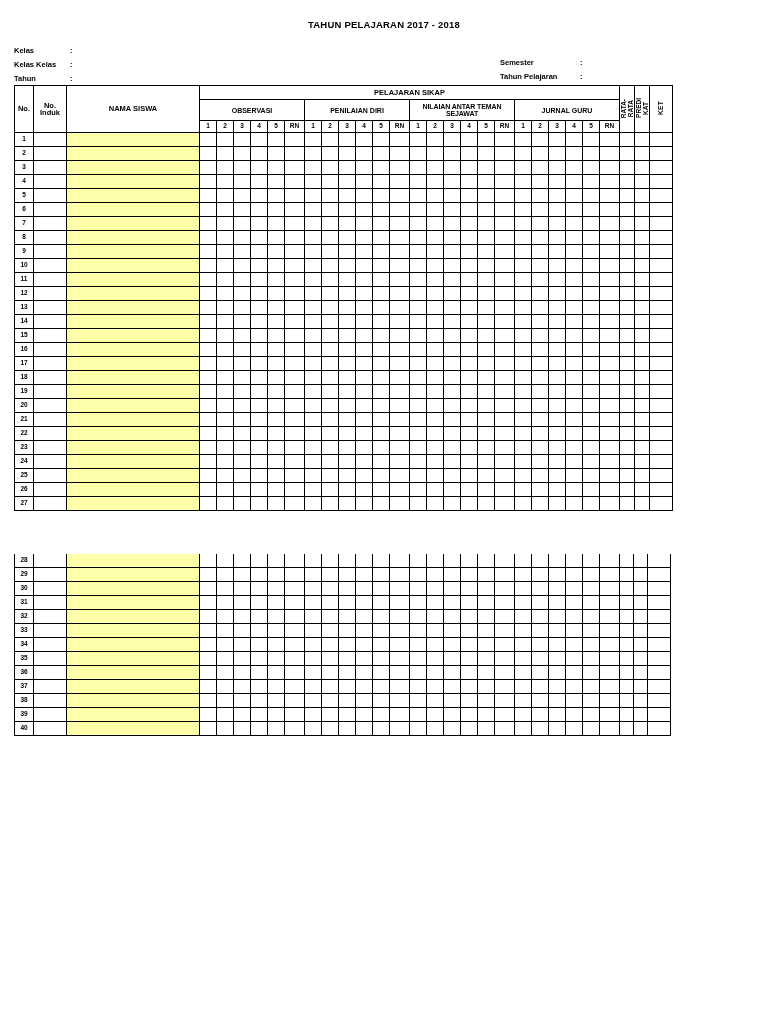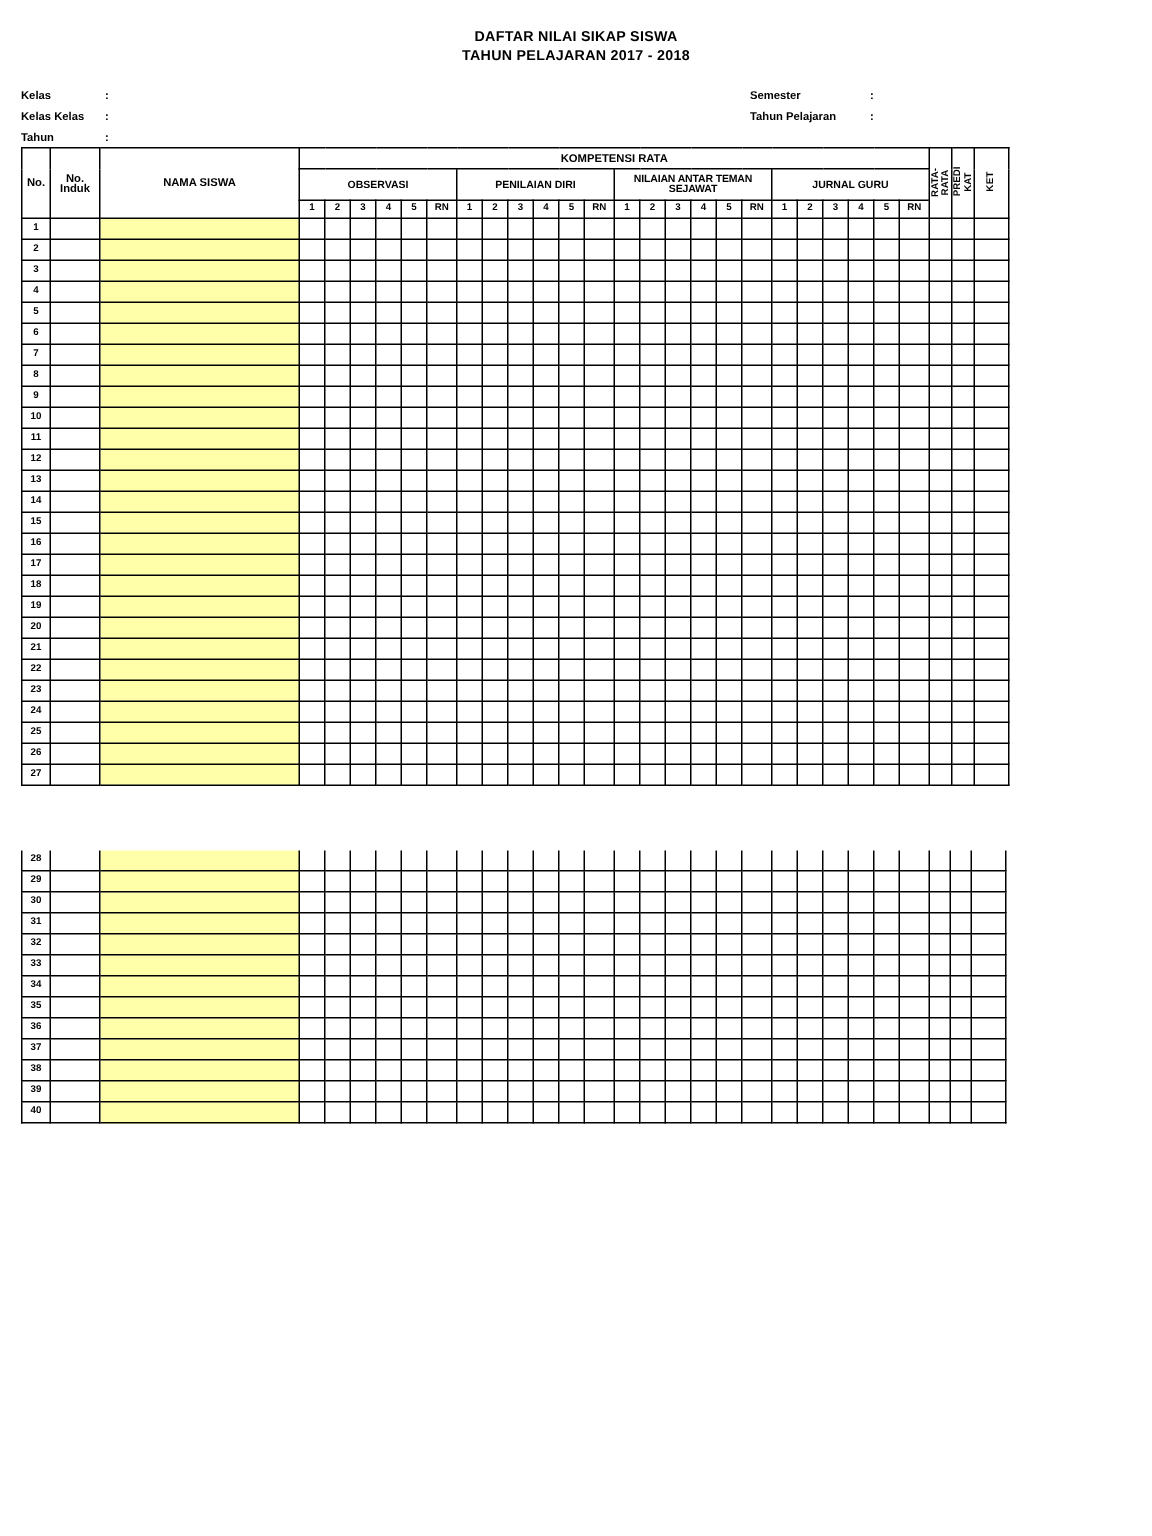--- a/index.html
+++ b/index.html
@@ -42,21 +42,21 @@
     height: 46px;
   }
   .meta-left {
     position: absolute;
     left: 14px;
     top: 4px;
   }
   .meta-right {
     position: absolute;
     left: 500px;
-    top: 4px;
+    top: 16px;
   }
   .meta-row {
     display: flex;
     align-items: center;
     height: 14px;
     font-size: 7.5px;
     font-weight: bold;
   }
   .meta-label {
     width: 56px;
@@ -133,21 +133,20 @@
   }
   table.grid2 td { height: 13px; }
   table.grid2 .topless { border-top: none; }
 </style>
 </head>
 <body>
 
 <div class="page">
 
   <div class="titles">
-    <div>DAFTAR NILAI SIKAP SISWA</div>
     <div>TAHUN PELAJARAN 2017 - 2018</div>
   </div>
 
   <div class="meta">
     <div class="meta-left">
       <div class="meta-row">
         <span class="meta-label">Kelas</span>
         <span class="meta-colon">:</span>
         <span class="meta-value"></span>
       </div>
@@ -179,21 +178,21 @@
   <div class="grid-wrap">
     <table class="grid">
       <thead>
         <tr class="h-group">
           <th class="w-no" rowspan="3">No.</th>
           <th class="w-induk" rowspan="3">
             <span>No.</span><br>
             <span>Induk</span>
           </th>
           <th class="w-name" rowspan="3">NAMA SISWA</th>
-          <th colspan="24">KOMPETENSI RATA</th>
+          <th colspan="24">PELAJARAN SIKAP</th>
           <th class="w-rata" rowspan="3">
             <span class="vert-2"><span>RATA-</span><br><span>RATA</span></span>
           </th>
           <th class="w-pred" rowspan="3">
             <span class="vert-2"><span>PREDI</span><br><span>KAT</span></span>
           </th>
           <th class="w-ket" rowspan="3">
             <span class="vert">KET</span>
           </th>
         </tr>

